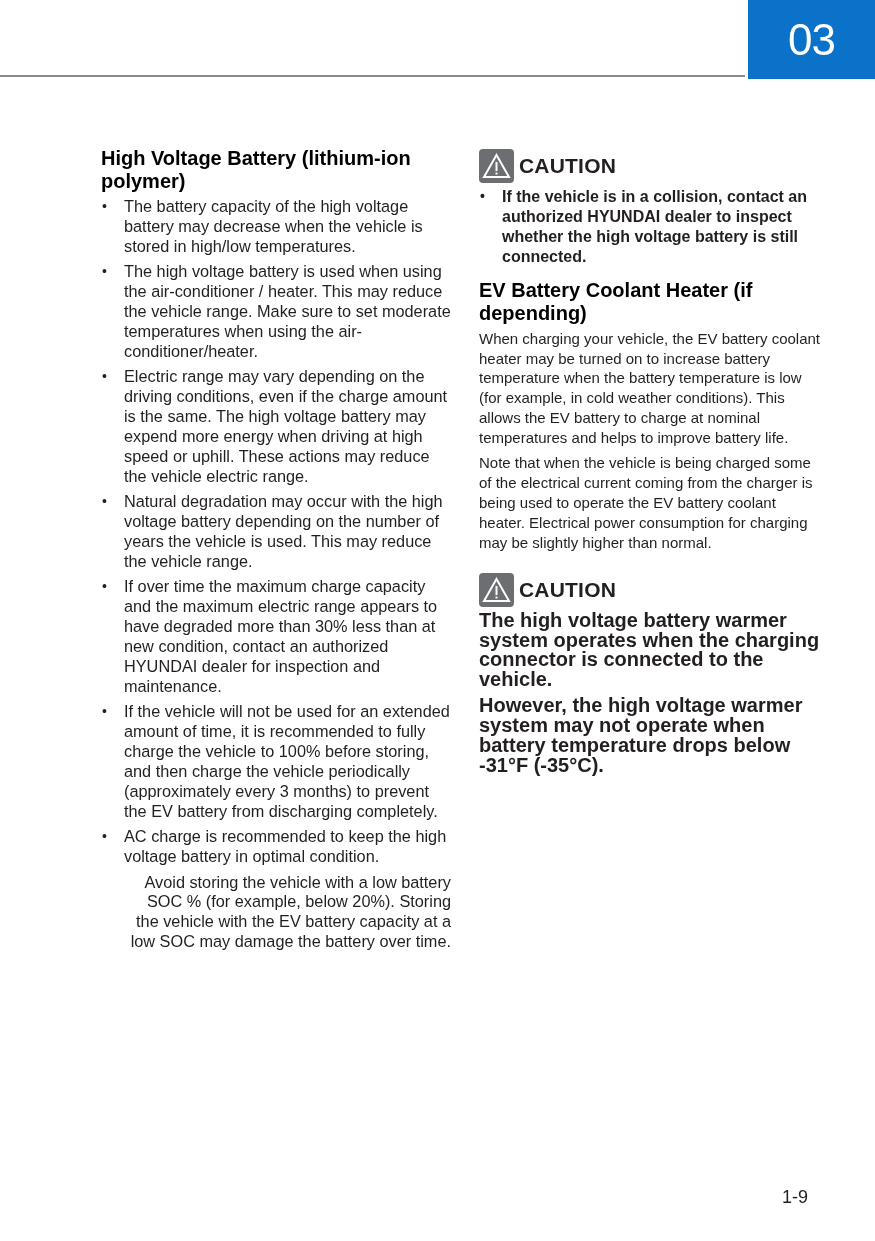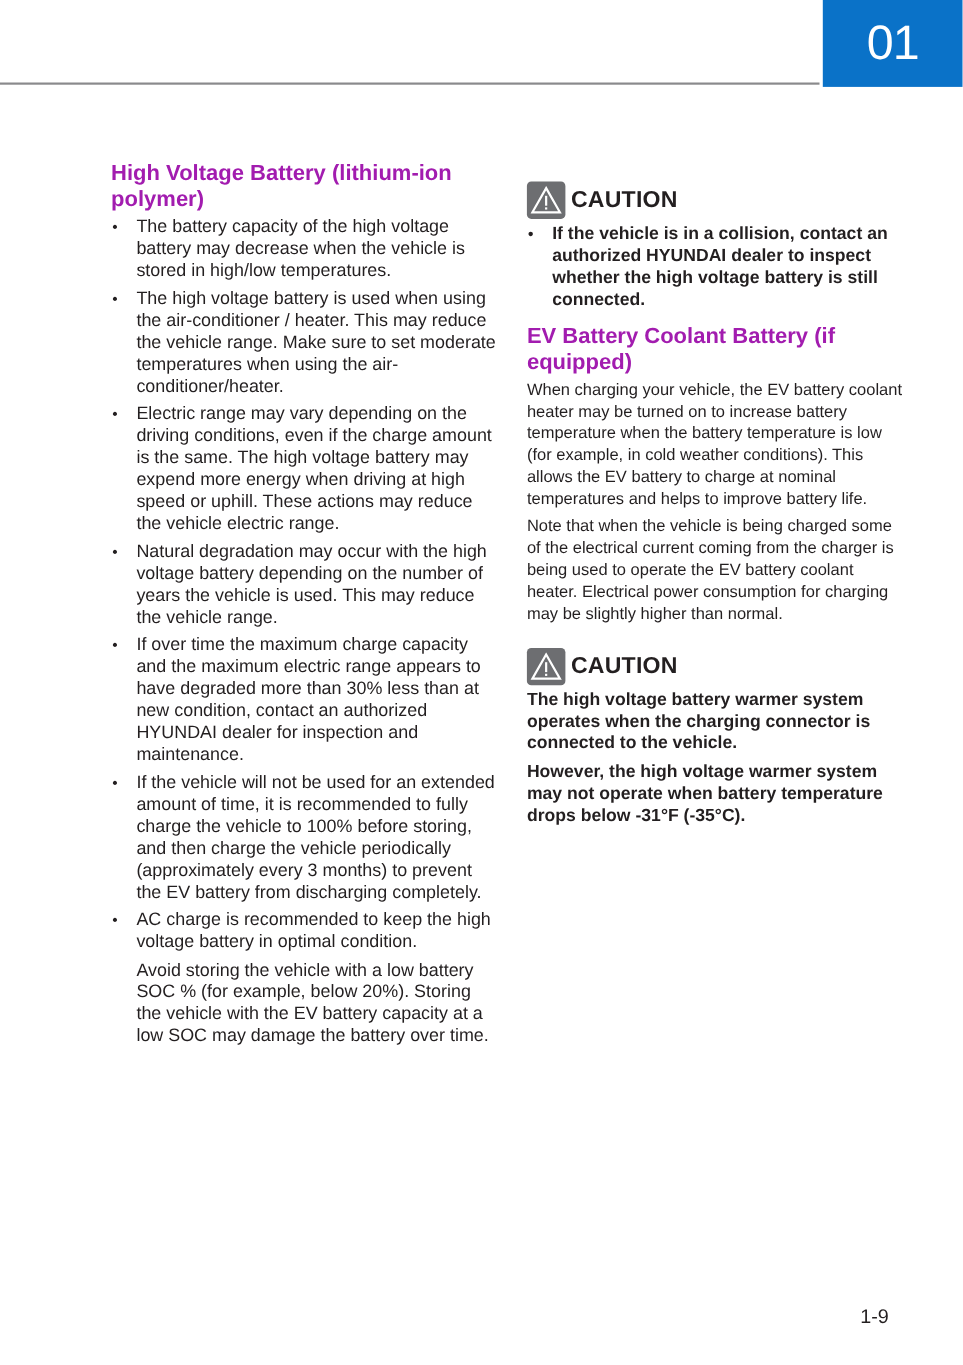--- a/index.html
+++ b/index.html
@@ -4,39 +4,39 @@
 <style>
   html, body { margin: 0; padding: 0; background: #ffffff; }
   body { width: 875px; height: 1241px; position: relative; overflow: hidden;
          font-family: "Liberation Sans", "DejaVu Sans", sans-serif; color: #231f20; }
   .rule { position: absolute; left: 0; top: 75px; width: 745px; height: 2px; background: #8a8a8c; }
   .chapter-tab { position: absolute; left: 748px; top: 0; width: 127px; height: 79px; background: #0a72c8;
                  color: #ffffff; font-size: 44px; line-height: 79px; text-align: center; letter-spacing: -1px; }
   .col { position: absolute; top: 147px; }
   .col-left { left: 101px; width: 350px; }
   .col-right { left: 479px; width: 345px; }
-  h2 { margin: 0 0 4px 0; color: #a21caf; font-size: 20px; line-height: 23px; font-weight: bold; }
+  h2 { margin: 0 0 4px 0; color: #000000; font-size: 20px; line-height: 23px; font-weight: bold; }
   ul.bullets { list-style: none; margin: 0; padding: 0; }
   ul.bullets li { position: relative; padding-left: 23px; font-size: 16.3px; line-height: 19.9px; margin-bottom: 5.5px; }
   ul.bullets li::before { content: "•"; position: absolute; left: 1px; top: 0; font-size: 14px; }
-  .indent-para { padding-left: 23px; font-size: 16.3px; line-height: 19.9px; margin: 0; }
-  .caution-head { display: flex; align-items: center; height: 38px; margin-bottom: 2px; margin-top: 16px; }
+  .indent-para { padding-left: 23px; font-size: 16.3px; line-height: 19.9px; margin: 0; text-align: right; }
+  .caution-head { display: flex; align-items: center; height: 38px; margin-bottom: 2px; }
   .caution-icon { width: 35px; height: 34px; background: #6d6e71; border-radius: 4px; display: flex;
                   align-items: center; justify-content: center; margin-right: 5px; }
   .caution-title { font-weight: bold; font-size: 21px; letter-spacing: 0.2px; }
   .caution ul.bullets li { font-weight: bold; font-size: 16px; line-height: 19.9px; margin-bottom: 5px; }
-  .caution p { font-weight: bold; font-size: 16px; line-height: 19.9px; margin: 0 0 6px 0; }
+  .caution p { font-weight: bold; font-size: 20px; line-height: 19.9px; margin: 0 0 6px 0; }
   .body-para { font-size: 15px; line-height: 19.9px; margin: 0 0 5px 0; }
   .page-num { position: absolute; left: 782px; top: 1187px; font-size: 18px; color: #231f20; }
 </style>
 </head>
 <body>
 
 <div class="rule"></div>
-<div class="chapter-tab">01</div>
+<div class="chapter-tab">03</div>
 
 <div class="col col-left">
   <h2>High Voltage Battery (lithium-ion polymer)</h2>
   <ul class="bullets">
     <li>The battery capacity of the high voltage battery may decrease when the vehicle is stored in high/low temperatures.</li>
     <li>The high voltage battery is used when using the air-conditioner / heater. This may reduce the vehicle range. Make sure to set moderate temperatures when using the air-conditioner/heater.</li>
     <li>Electric range may vary depending on the driving conditions, even if the charge amount is the same. The high voltage battery may expend more energy when driving at high speed or uphill. These actions may reduce the vehicle electric range.</li>
     <li>Natural degradation may occur with the high voltage battery depending on the number of years the vehicle is used. This may reduce the vehicle range.</li>
     <li>If over time the maximum charge capacity and the maximum electric range appears to have degraded more than 30% less than at new condition, contact an authorized HYUNDAI dealer for inspection and maintenance.</li>
     <li>If the vehicle will not be used for an extended amount of time, it is recommended to fully charge the vehicle to 100% before storing, and then charge the vehicle periodically (approximately every 3 months) to prevent the EV battery from discharging completely.</li>
@@ -55,21 +55,21 @@
           <rect x="13.5" y="19.5" width="2" height="2" fill="#ffffff"></rect>
         </svg>
       </span>
       <span class="caution-title">CAUTION</span>
     </div>
     <ul class="bullets">
       <li>If the vehicle is in a collision, contact an authorized HYUNDAI dealer to inspect whether the high voltage battery is still connected.</li>
     </ul>
   </div>
 
-  <h2 style="margin-top:12px;">EV Battery Coolant Battery (if equipped)</h2>
+  <h2 style="margin-top:12px;">EV Battery Coolant Heater (if depending)</h2>
   <p class="body-para">When charging your vehicle, the EV battery coolant heater may be turned on to increase battery temperature when the battery temperature is low (for example, in cold weather conditions). This allows the EV battery to charge at nominal temperatures and helps to improve battery life.</p>
   <p class="body-para">Note that when the vehicle is being charged some of the electrical current coming from the charger is being used to operate the EV battery coolant heater. Electrical power consumption for charging may be slightly higher than normal.</p>
 
   <div class="caution" style="margin-top:18px;">
     <div class="caution-head">
       <span class="caution-icon">
         <svg width="29" height="26" viewBox="0 0 29 26">
           <polygon points="14.5,2 27,24 2,24" fill="none" stroke="#ffffff" stroke-width="2"></polygon>
           <rect x="13.5" y="9" width="2" height="9" fill="#ffffff"></rect>
           <rect x="13.5" y="19.5" width="2" height="2" fill="#ffffff"></rect>

